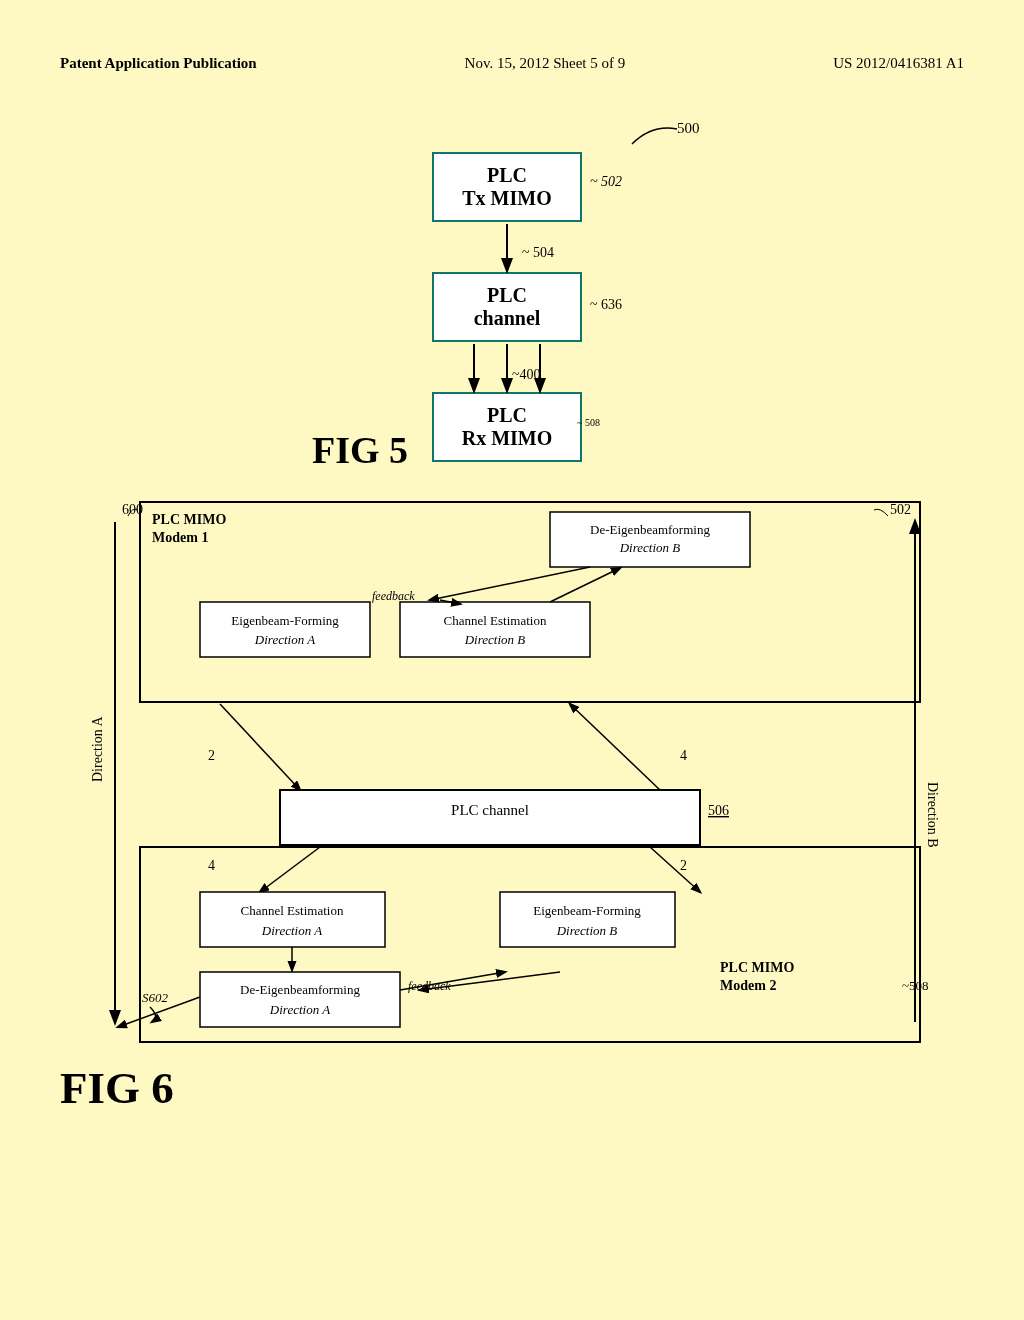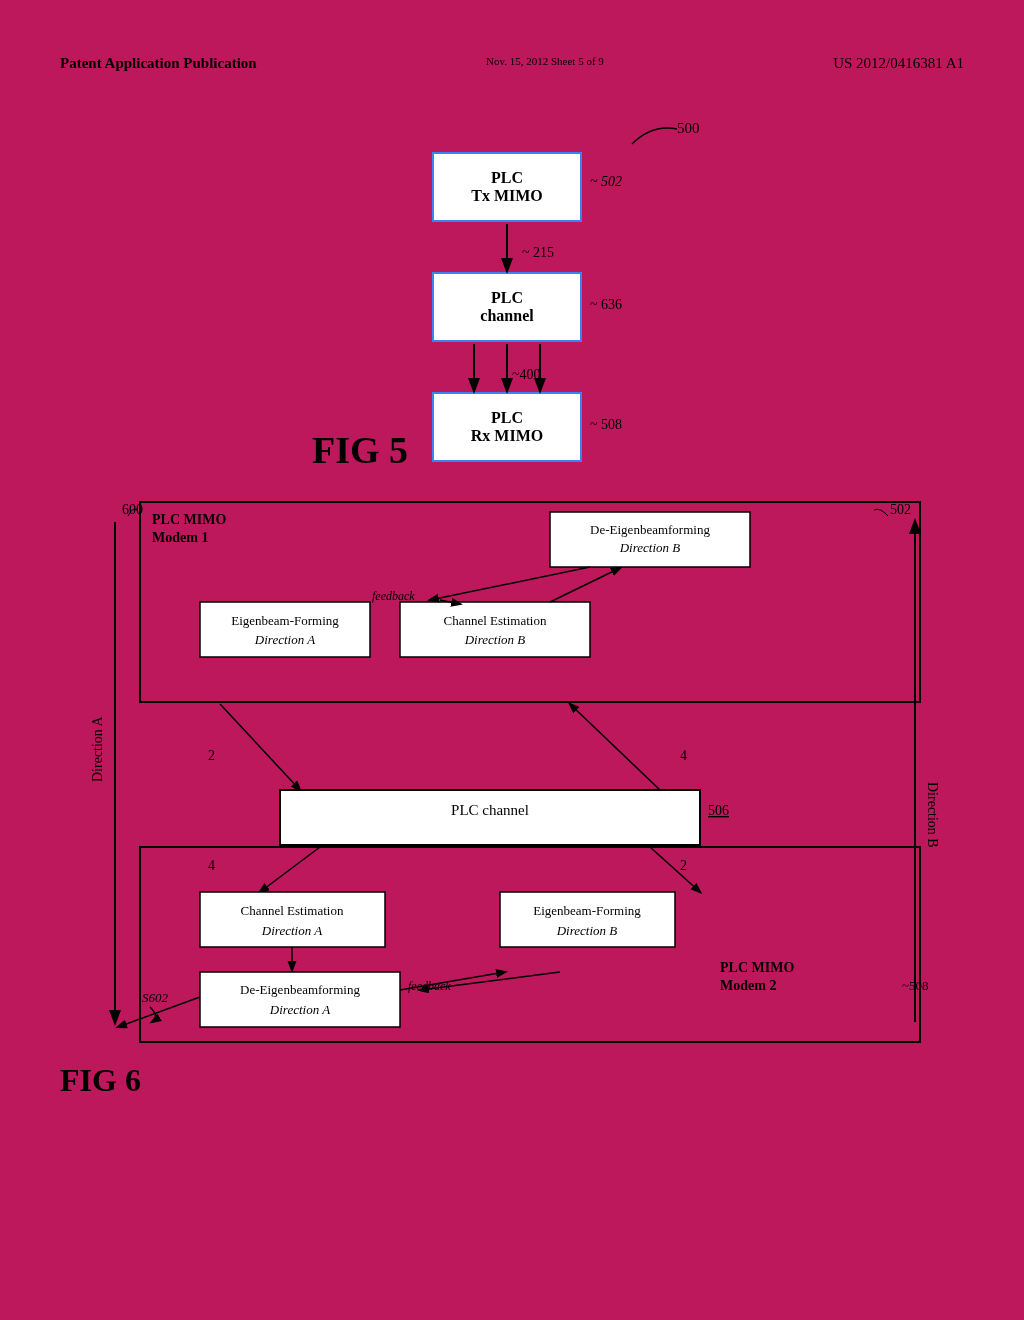--- a/index.html
+++ b/index.html
@@ -8,36 +8,36 @@
       font-family: 'Times New Roman', Times, serif;
       width: 1024px;
       min-height: 1320px;
       position: relative;
       overflow: hidden;
     }
 
     .page {
       width: 1024px;
       min-height: 1320px;
-      background: #be185d;
+      background: #fef9c3;
       position: relative;
       padding: 0;
     }
 
     
     .header {
       display: flex;
       justify-content: space-between;
       align-items: flex-start;
       padding: 55px 60px 20px 60px;
       font-size: 15px;
       font-weight: bold;
     }
     .header-left { font-weight: bold; font-size: 15px; }
-    .header-center { font-size: 11px; font-weight: normal; text-align: center; }
+    .header-center { font-size: 15px; font-weight: normal; text-align: center; }
     .header-right { font-size: 15px; font-weight: normal; }
 
     
     .content {
       position: relative;
       width: 100%;
       padding: 20px 60px;
     }
 
     
@@ -50,28 +50,28 @@
 
     .fig5-diagram {
       position: relative;
       width: 400px;
       height: 370px;
     }
 
     
     .box {
       position: absolute;
-      border: 2px solid #3b82f6;
+      border: 2px solid #0f766e;
       background: #fff;
       display: flex;
       flex-direction: column;
       align-items: center;
       justify-content: center;
       text-align: center;
-      font-size: 16px;
+      font-size: 20px;
       font-weight: bold;
     }
 
     
     .fig5-box-top {
       top: 40px;
       left: 120px;
       width: 150px;
       height: 70px;
     }
@@ -120,21 +120,21 @@
       margin-top: 10px;
     }
 
     .fig6-diagram {
       position: relative;
       width: 100%;
       height: 560px;
     }
 
     .fig6-label {
-      font-size: 32px;
+      font-size: 45px;
       font-weight: bold;
       margin-top: 10px;
       display: inline-block;
     }
   </style>
 </head>
 <body>
 
 <div class="page">
 
@@ -155,35 +155,35 @@
             <text x="55" y="14" font-size="15" font-family="Times New Roman">500</text>
           </svg>
         </div>
 
         <div class="box fig5-box-top">
           <span>PLC<br>Tx MIMO</span>
         </div>
 
         <div style="position:absolute; top:62px; left:278px; font-size:14px;font-style:italic;">~ 502</div>
 
-        <div style="position:absolute; top:133px; left:210px; font-size:14px;">~ 215</div>
+        <div style="position:absolute; top:133px; left:210px; font-size:14px;">~ 504</div>
 
         <div class="box fig5-box-mid">
           <span>PLC<br>channel</span>
         </div>
 
         <div style="position:absolute; top:185px; left:278px; font-size:14px;">~ 636</div>
 
         <div style="position:absolute; top:255px; left:200px; font-size:14px;">~400</div>
 
         <div class="box fig5-box-bot">
           <span>PLC<br>Rx MIMO</span>
         </div>
 
-        <div style="position:absolute; top:305px; left:278px; font-size:14px;text-align:right;">~ 508</div>
+        <div style="position:absolute; top:305px; left:265px; font-size:10px;text-align:right;">~ 508</div>
 
         <svg class="fig5-svg" viewBox="0 0 400 370" xmlns="http://www.w3.org/2000/svg">
           <defs>
             <marker id="arrow5" markerWidth="8" markerHeight="8" refX="6" refY="3" orient="auto">
               <path d="M0,0 L0,6 L8,3 z" fill="#000"></path>
             </marker>
           </defs>
 
           <line x1="195" y1="112" x2="195" y2="158" stroke="#000" stroke-width="2" marker-end="url(#arrow5)"></line>
 

